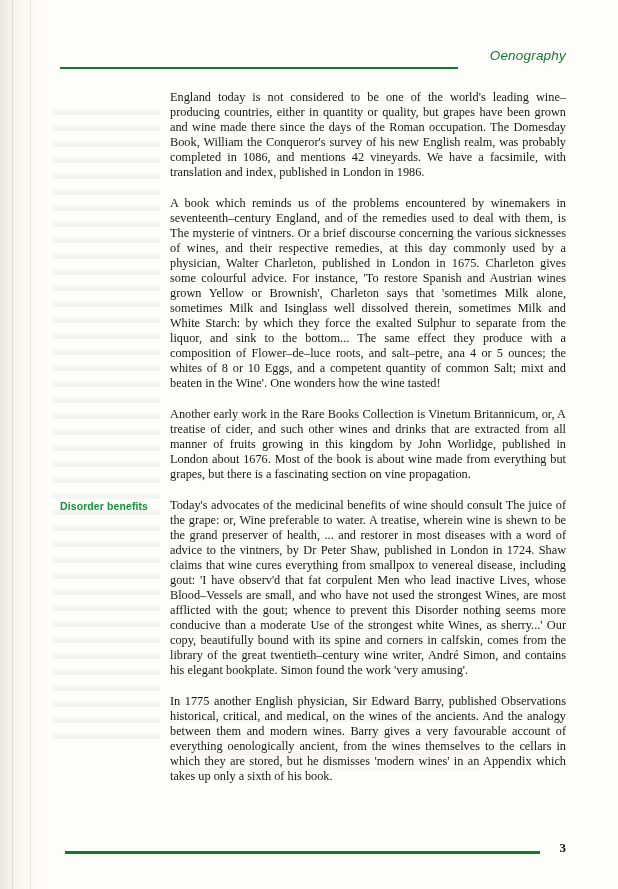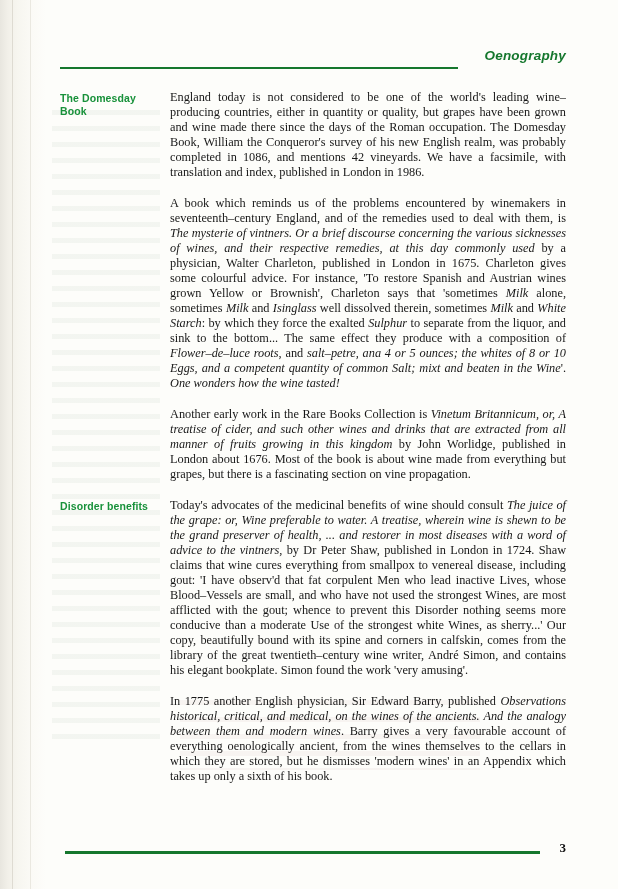--- a/index.html
+++ b/index.html
@@ -68,21 +68,21 @@
     position: absolute;
     left: 60px; top: 48px;
     width: 506px;
     height: 30px;
   }
   .header-title {
     position: absolute;
     right: 0; top: 0;
     font-family: "Liberation Sans", sans-serif;
     font-style: italic;
-    font-weight: bold;
+    font-weight: normal;
     font-size: 13.5px;
     color: #14752c;
     letter-spacing: 0.2px;
     white-space: nowrap;
   }
   .header-rule {
     position: absolute;
     left: 0; top: 19px;
     width: 398px;
     height: 2px;
@@ -121,21 +121,21 @@
     font-family: "Liberation Serif", serif;
     font-size: 12.3px;
     line-height: 15px;
     color: #171717;
     text-align: justify;
     text-justify: inter-word;
     -webkit-hyphens: none;
     hyphens: none;
   }
   p.para:last-child { margin-bottom: 0; }
-  .it { font-style: italic; }
+  .it { }
 
   .block { margin-bottom: 16px; }
   .block:last-child { margin-bottom: 0; }
 
   
   .footer {
     position: absolute;
     left: 65px; top: 846px;
     width: 501px;
     height: 22px;
@@ -168,21 +168,20 @@
 <div class="page">
 
   <div class="header">
     <div class="header-rule" style="background: rgb(21, 119, 45);"></div>
     <div class="header-title" style="color: rgb(21, 119, 45);">Oenography</div>
   </div>
 
   <div class="content">
 
     <div class="section block">
-      <div class="sidebar-heading" style="color: rgb(24, 145, 58);">The Domesday Book</div>
       <div class="body-col">
         <p class="para" style="color: rgb(23, 23, 23);">England today is not considered to be one of the world's leading wine–producing countries, either in quantity or quality, but grapes have been grown and wine made there since the days of the Roman occupation.  The Domesday Book, William the Conqueror's survey of his new English realm, was probably completed in 1086, and mentions 42 vineyards.  We have a facsimile, with translation and index, published in London in 1986.</p>
         <p class="para" style="color: rgb(23, 23, 23);"><span>A book which reminds us of the problems encountered by winemakers in seventeenth–century England, and of the remedies used to deal with them, is </span><span class="it">The mysterie of vintners. Or a brief discourse concerning the various sicknesses of wines, and their respective remedies, at this day commonly used</span><span> by a physician, Walter Charleton, published in London in 1675.  Charleton gives some colourful advice.  For instance, 'To restore Spanish and Austrian wines grown Yellow or Brownish', Charleton says that 'sometimes </span><span class="it">Milk</span><span> alone, sometimes </span><span class="it">Milk</span><span> and </span><span class="it">Isinglass</span><span> well dissolved therein, sometimes </span><span class="it">Milk</span><span> and </span><span class="it">White Starch</span><span>: by which they force the exalted </span><span class="it">Sulphur</span><span> to separate from the liquor, and sink to the bottom...  The same effect they produce with a composition of </span><span class="it">Flower–de–luce roots</span><span>, and </span><span class="it">salt–petre, ana 4 or 5 ounces; the whites of 8 or 10 Eggs, and a competent quantity of common Salt; mixt and beaten in the Wine</span><span>'.  </span><span class="it">One wonders how the wine tasted!</span></p>
         <p class="para" style="color: rgb(23, 23, 23);"><span>Another early work in the Rare Books Collection is </span><span class="it">Vinetum Britannicum, or, A treatise of cider, and such other wines and drinks that are extracted from all manner of fruits growing in this kingdom</span><span> by John Worlidge, published in London about 1676.  Most of the book is about wine made from everything but grapes, but there is a fascinating section on vine propagation.</span></p>
       </div>
     </div>
 
     <div class="section block">
       <div class="sidebar-heading" style="color: rgb(24, 145, 58);">Disorder benefits</div>
       <div class="body-col">

